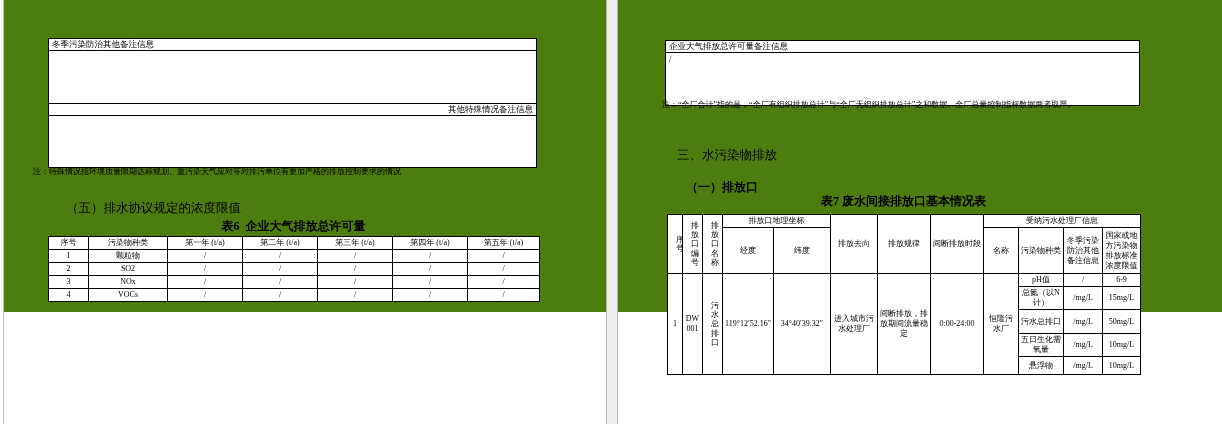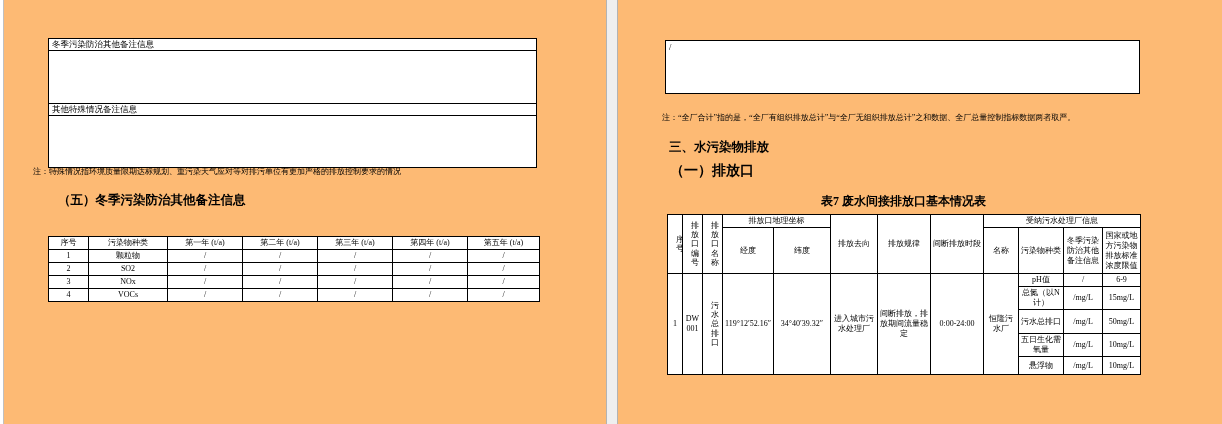--- a/index.html
+++ b/index.html
@@ -1,37 +1,37 @@
 <!DOCTYPE html>
 <html><head>
 <meta charset="utf-8">
 <style>
   html,body { margin:0; padding:0; background:#ffffff; }
   .viewport { position:relative; width:1222px; height:424px; background:#ffffff;
               font-family:"Liberation Serif", serif; color:#000; overflow:hidden; }
   .left-rule { position:absolute; left:3px; top:0; width:1px; height:424px; background:#c0c0c0; }
   .page-gap { position:absolute; left:606px; top:0; width:10px; height:424px;
               background:#efefef; border-left:1px solid #b3b3b3; border-right:1px solid #b3b3b3; }
-  .page { position:absolute; top:0; height:424px; background:#fdba74; }
+  .page { position:absolute; top:0; height:312px; background:#4d7c0f; }
   .page-l { left:4px; width:602px; }
   .page-r { left:618px; width:604px; }
 
   .remark-stack { position:absolute; }
   .rs-l { left:44px; top:38px; width:489px; }
   .rs-r { left:47px; top:40px; width:475px; }
   .rbox { border:1px solid #000; background:#fff; }
-  .rbox + .rbox { margin-top:-1px; }
+  .rbox + .rbox { margin-top:-1px;text-align:right; }
   .rb-title { border-bottom:1px solid #000; font-size:8.5px; line-height:11px; padding:0 3px; white-space:nowrap; overflow:hidden; }
   .rb-body { font-size:8.5px; line-height:11px; padding:1px 3px; text-align:left; }
   .rb-body.hA { height:50px; }
   .rb-body.hB { height:49px; }
 
   .note { position:absolute; font-size:8px; line-height:10px; white-space:nowrap; overflow:hidden; }
-  .h1 { position:absolute; font-weight:bold; font-size:12.5px; line-height:15px; margin:4px; white-space:nowrap; }
-  .h2 { position:absolute; font-weight:bold; font-size:14px; line-height:14px; margin:0; white-space:nowrap; }
+  .h1 { position:absolute; font-weight:normal; font-size:12.5px; line-height:15px; margin:12px; white-space:nowrap; }
+  .h2 { position:absolute; font-weight:bold; font-size:12px; line-height:14px; margin:16px; white-space:nowrap; }
   .tcap { position:absolute; font-weight:bold; font-size:12px; line-height:11px; text-align:center; white-space:pre; }
 
   table { border-collapse:collapse; position:absolute; table-layout:fixed; background:#fff; }
   th, td { border:1px solid #000; font-weight:normal; text-align:center; vertical-align:middle;
            font-size:8px; line-height:1.25; padding:1px 2px; overflow:hidden; word-break:break-all; }
   #t6 { left:44px; top:236px; width:491px; }
   #t6 thead tr { height:13px; }
   #t6 tbody tr { height:11px; }
   #t7 { left:49px; top:214px; width:473px; }
   .vc { padding:1px 8px; line-height:1.15; }
@@ -57,22 +57,23 @@
         <div class="rb-body hA"></div>
       </div>
       <div class="rbox">
         <div class="rb-title">其他特殊情况备注信息</div>
         <div class="rb-body hB"></div>
       </div>
     </div>
 
     <div class="note" style="left:29px; top:167px; width:560px;">注：特殊情况指环境质量限期达标规划、重污染天气应对等对排污单位有更加严格的排放控制要求的情况</div>
 
-    <h2 class="h1" style="left:50px; top:189px;">（五）冬季污染防治其他备注信息</h2>
-
+    <h2 class="h1" style="left:50px; top:189px;">（五）排水协议规定的浓度限值</h2>
+
+    <div class="tcap" style="left:44px; top:221px; width:491px;">表6  企业大气排放总许可量</div>
 
     <table id="t6">
       <colgroup>
         <col style="width:40px">
           <col style="width:79px">
           <col style="width:75px">
           <col style="width:75px">
         <col style="width:75px">
           <col style="width:75px">
           <col style="width:72px">
@@ -128,25 +129,26 @@
       </tbody>
     </table>
   </div>
 
   <div class="page-gap"></div>
 
   <div class="page page-r">
 
     <div class="remark-stack rs-r">
       <div class="rbox">
+        <div class="rb-title">企业大气排放总许可量备注信息</div>
         <div class="rb-body hA">/</div>
       </div>
     </div>
 
-    <div class="note" style="left:44px; top:113px; width:550px;">注：“全厂合计”指的是，“全厂有组织排放总计”与“全厂无组织排放总计”之和数据、全厂总量控制指标数据两者取严。</div>
+    <div class="note" style="left:44px; top:100px; width:550px;">注：“全厂合计”指的是，“全厂有组织排放总计”与“全厂无组织排放总计”之和数据、全厂总量控制指标数据两者取严。</div>
 
     <h2 class="h1" style="left:47px; top:136px;">三、水污染物排放</h2>
     <h3 class="h2" style="left:52px; top:164px;">（一）排放口</h3>
 
     <div class="tcap" style="left:49px; top:196px; width:473px;">表7 废水间接排放口基本情况表</div>
 
     <table id="t7">
       <colgroup>
         <col style="width:15px">
           <col style="width:20px">

